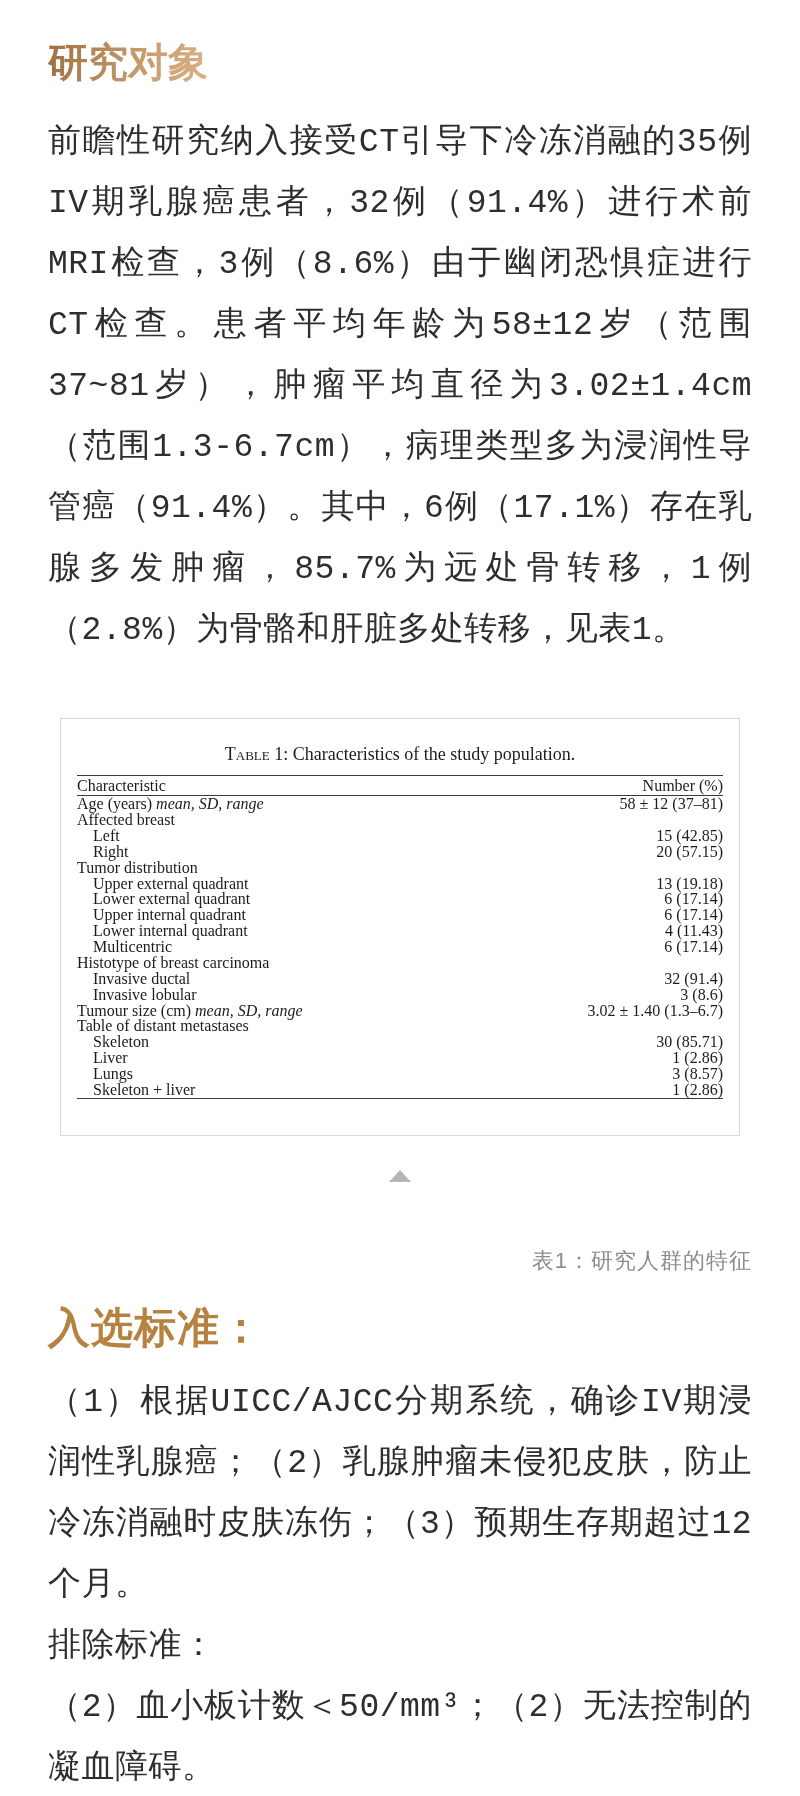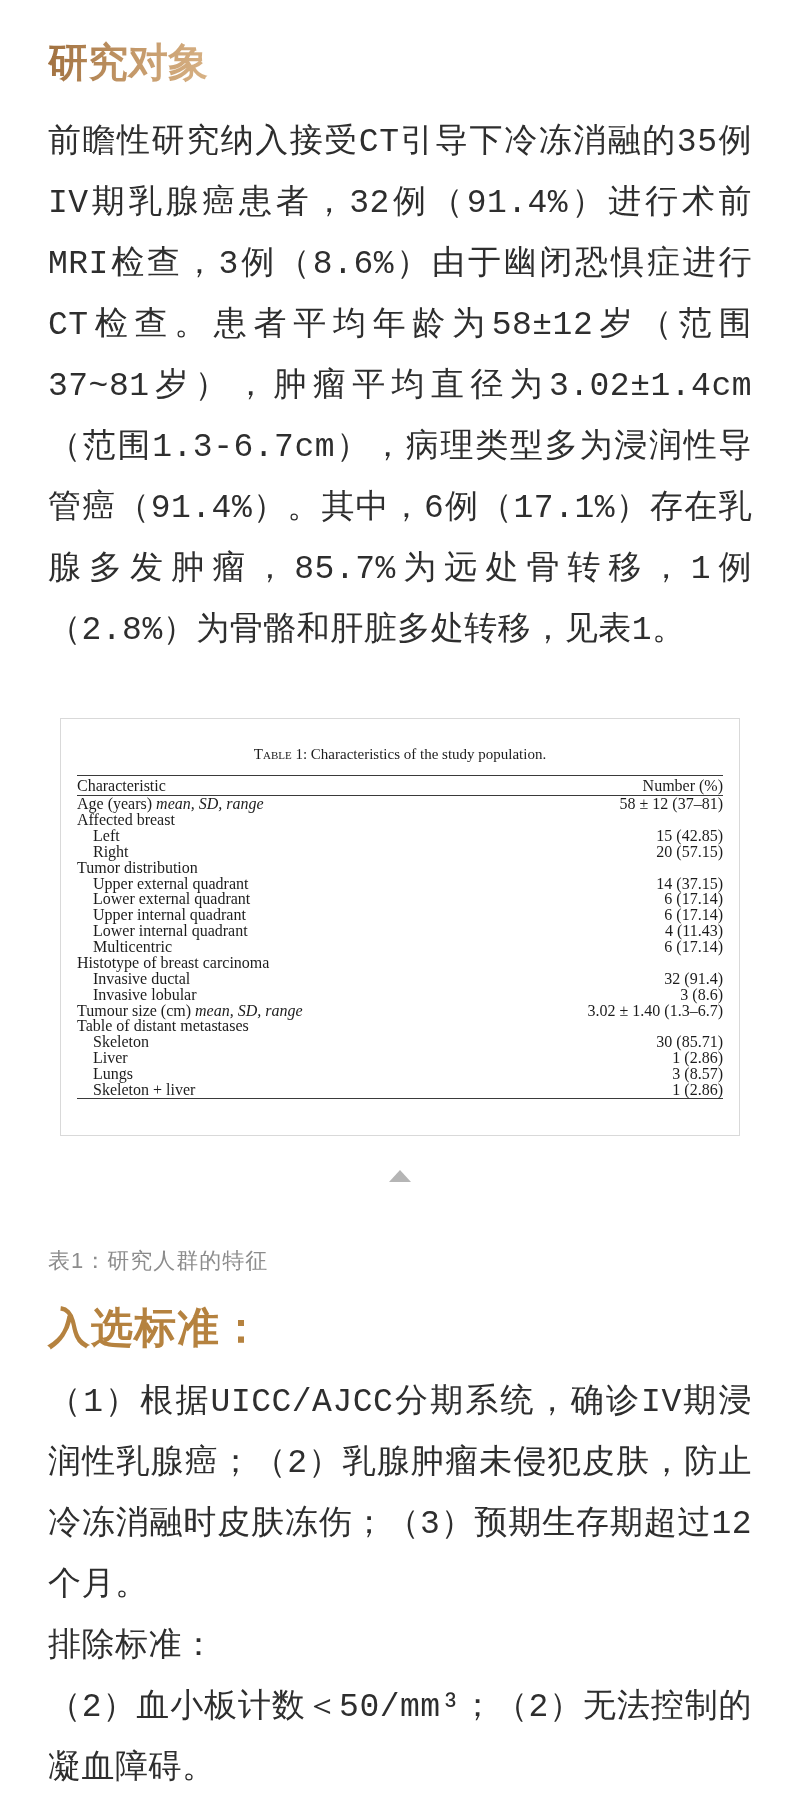--- a/index.html
+++ b/index.html
@@ -41,21 +41,21 @@
   .figure-box {
     box-sizing:border-box;
     width:680px;
     margin:57px auto 0;
     border:1px solid #d9d9d9;
     background:#ffffff;
     padding:28px 16px 36px;
     font-family:"Liberation Serif","DejaVu Serif",serif;
     color:#1c1c1c;
   }
-  .fig-title { text-align:center; font-size:15px; line-height:14px; margin:0 0 14px; }
+  .fig-title { text-align:center; font-size:18px; line-height:14px; margin:0 0 14px; }
   .sc { font-variant:small-caps; }
   table.study-table { width:100%; border-collapse:collapse; font-size:16px; }
   table.study-table thead th {
     font-weight:400;
     border-top:1px solid #3a3a3a;
     border-bottom:1px solid #3a3a3a;
     padding:3px 0;
     line-height:13px;
   }
   th.col-left { text-align:left; }
@@ -68,21 +68,21 @@
   td.val { text-align:right; padding-right:12px; white-space:nowrap; }
 
   .tri {
     width:0; height:0;
     border-left:11px solid transparent;
     border-right:11px solid transparent;
     border-bottom:12px solid #b5b5b5;
     margin:34px auto 0;
   }
   .fig-caption {
-    text-align:left;
+    text-align:right;
     font-size:22px;
     line-height:30px;
     color:#8c8c8c;
     letter-spacing:1px;
     margin-top:64px;
   }
 
   .criteria-title {
     font-size:42px;
     font-weight:700;
@@ -126,21 +126,21 @@
           <tr>
             <td class="lbl ind">Right</td>
             <td class="val">20 (57.15)</td>
           </tr>
           <tr>
             <td class="lbl">Tumor distribution</td>
             <td class="val"></td>
           </tr>
           <tr>
             <td class="lbl ind">Upper external quadrant</td>
-            <td class="val">14 (37.15)</td>
+            <td class="val">13 (19.18)</td>
           </tr>
           <tr>
             <td class="lbl ind">Lower external quadrant</td>
             <td class="val">6 (17.14)</td>
           </tr>
           <tr>
             <td class="lbl ind">Upper internal quadrant</td>
             <td class="val">6 (17.14)</td>
           </tr>
           <tr>

